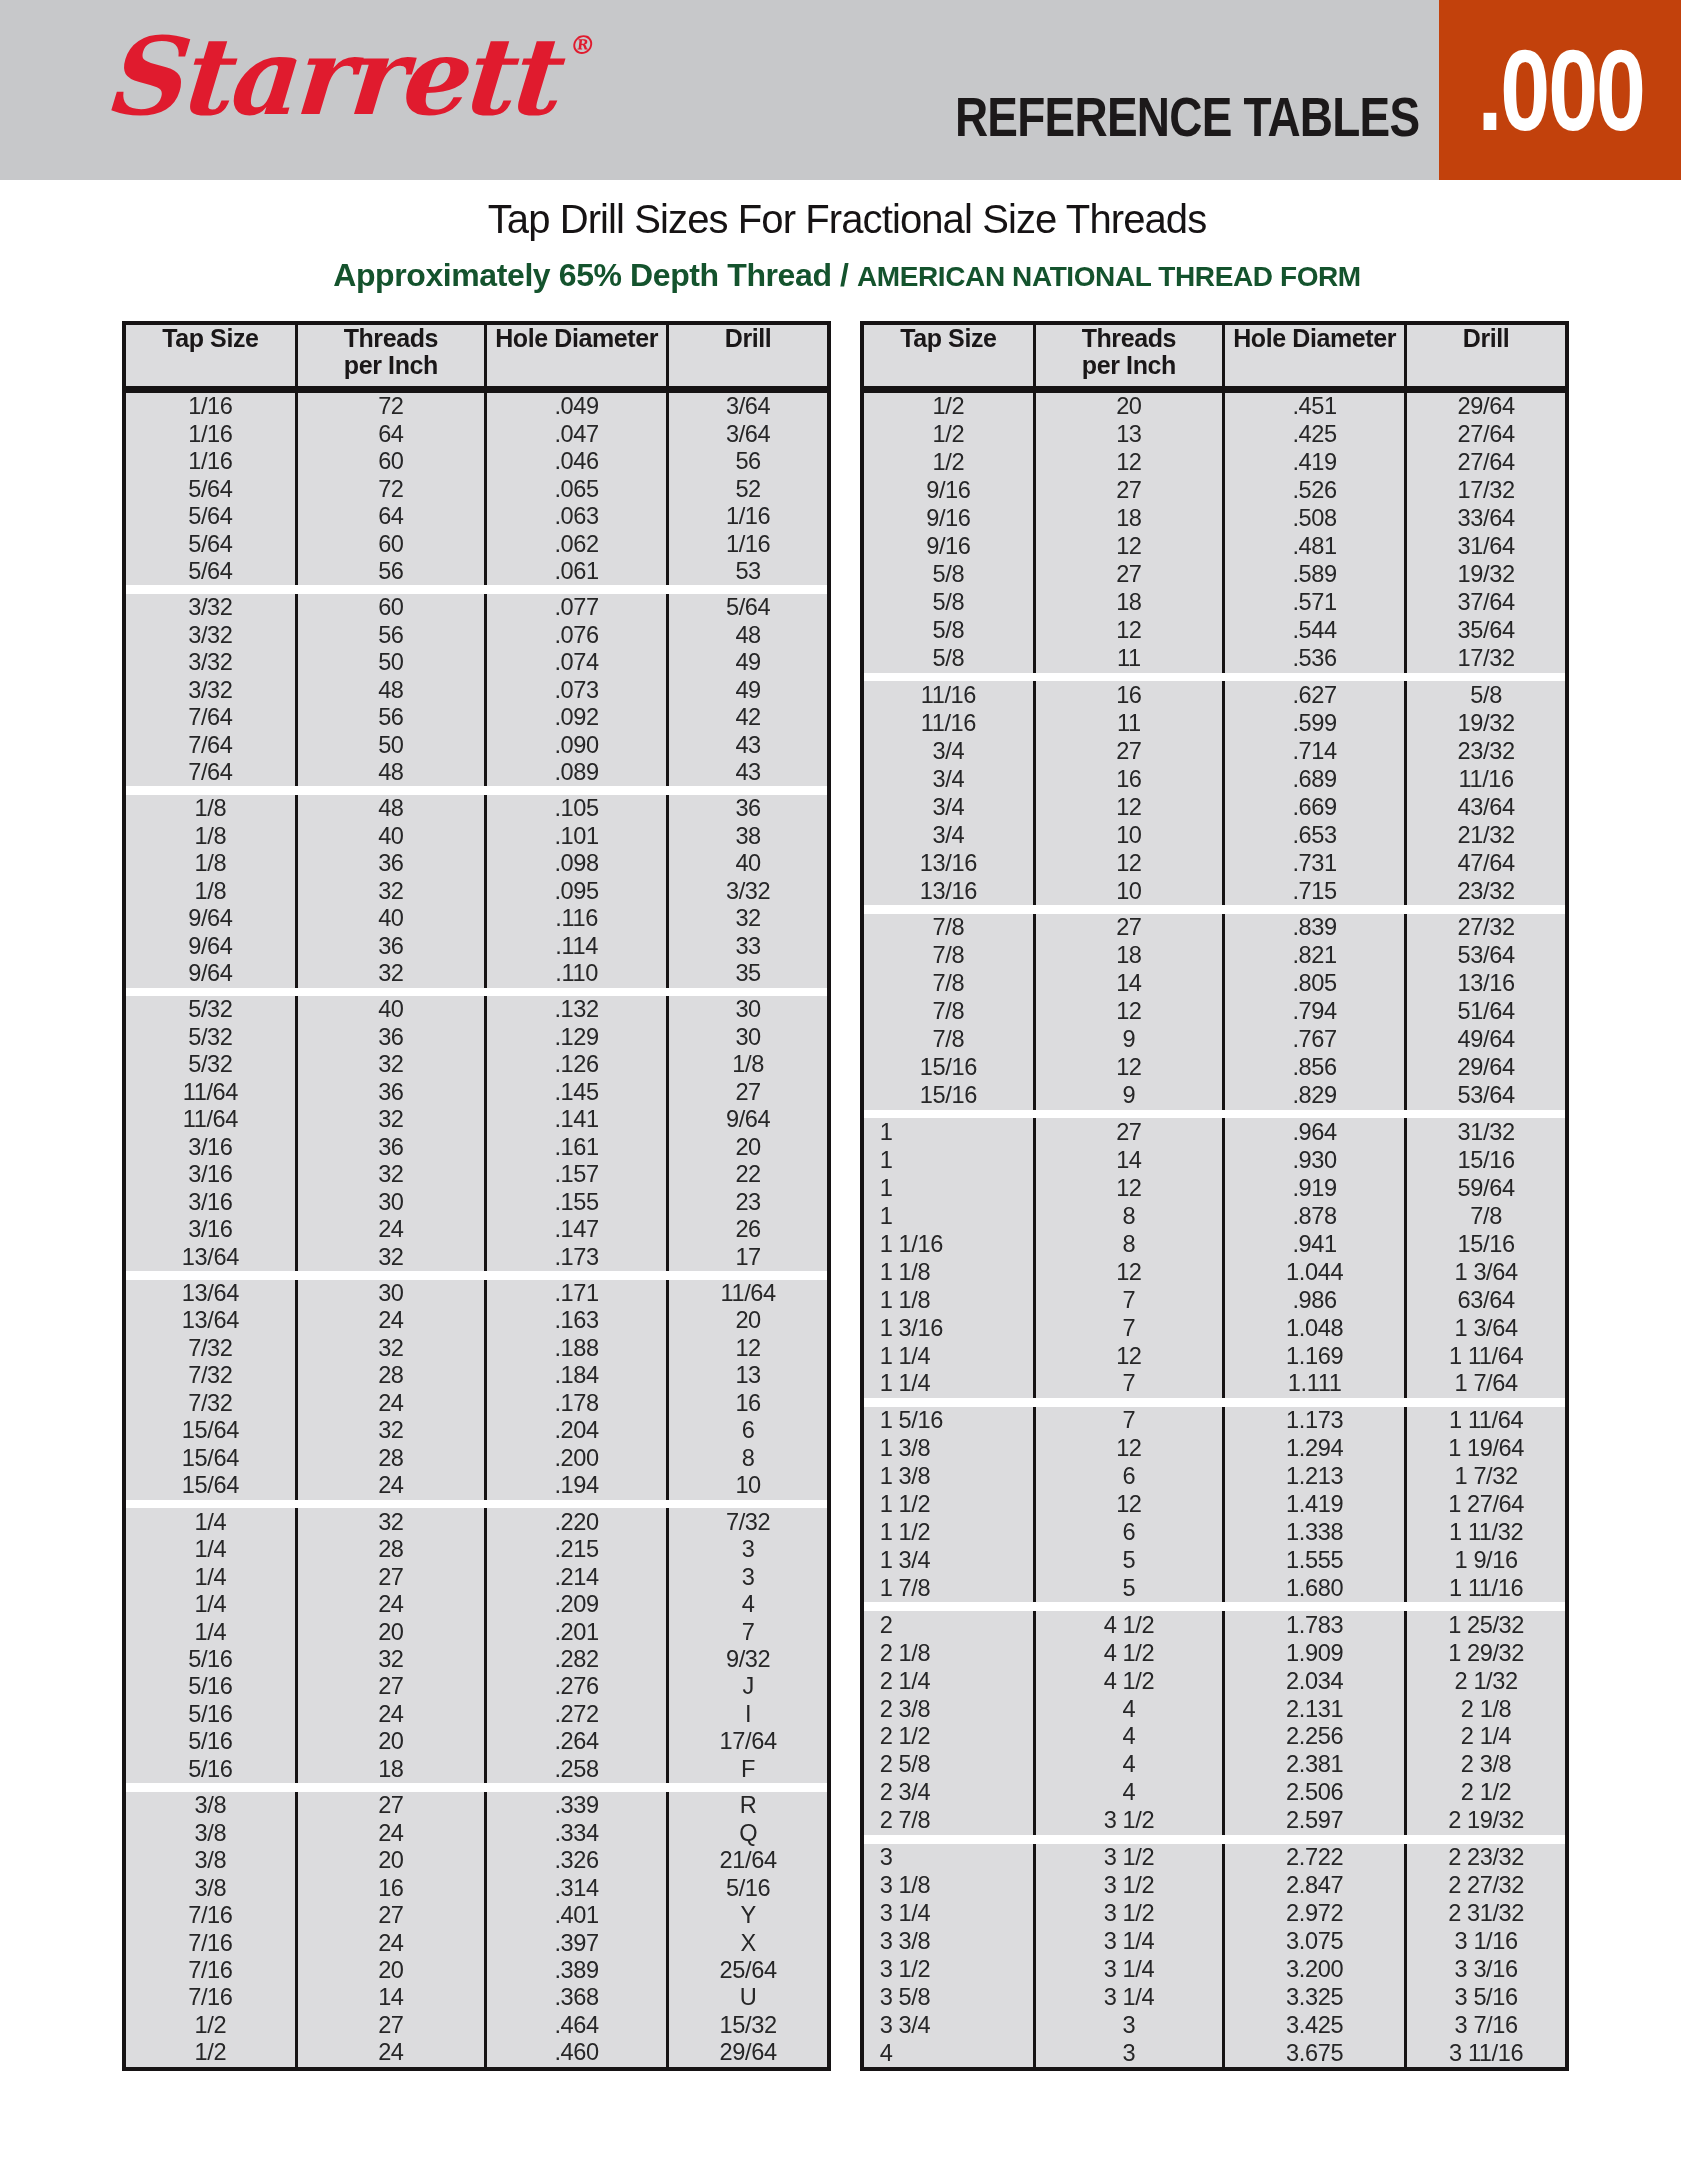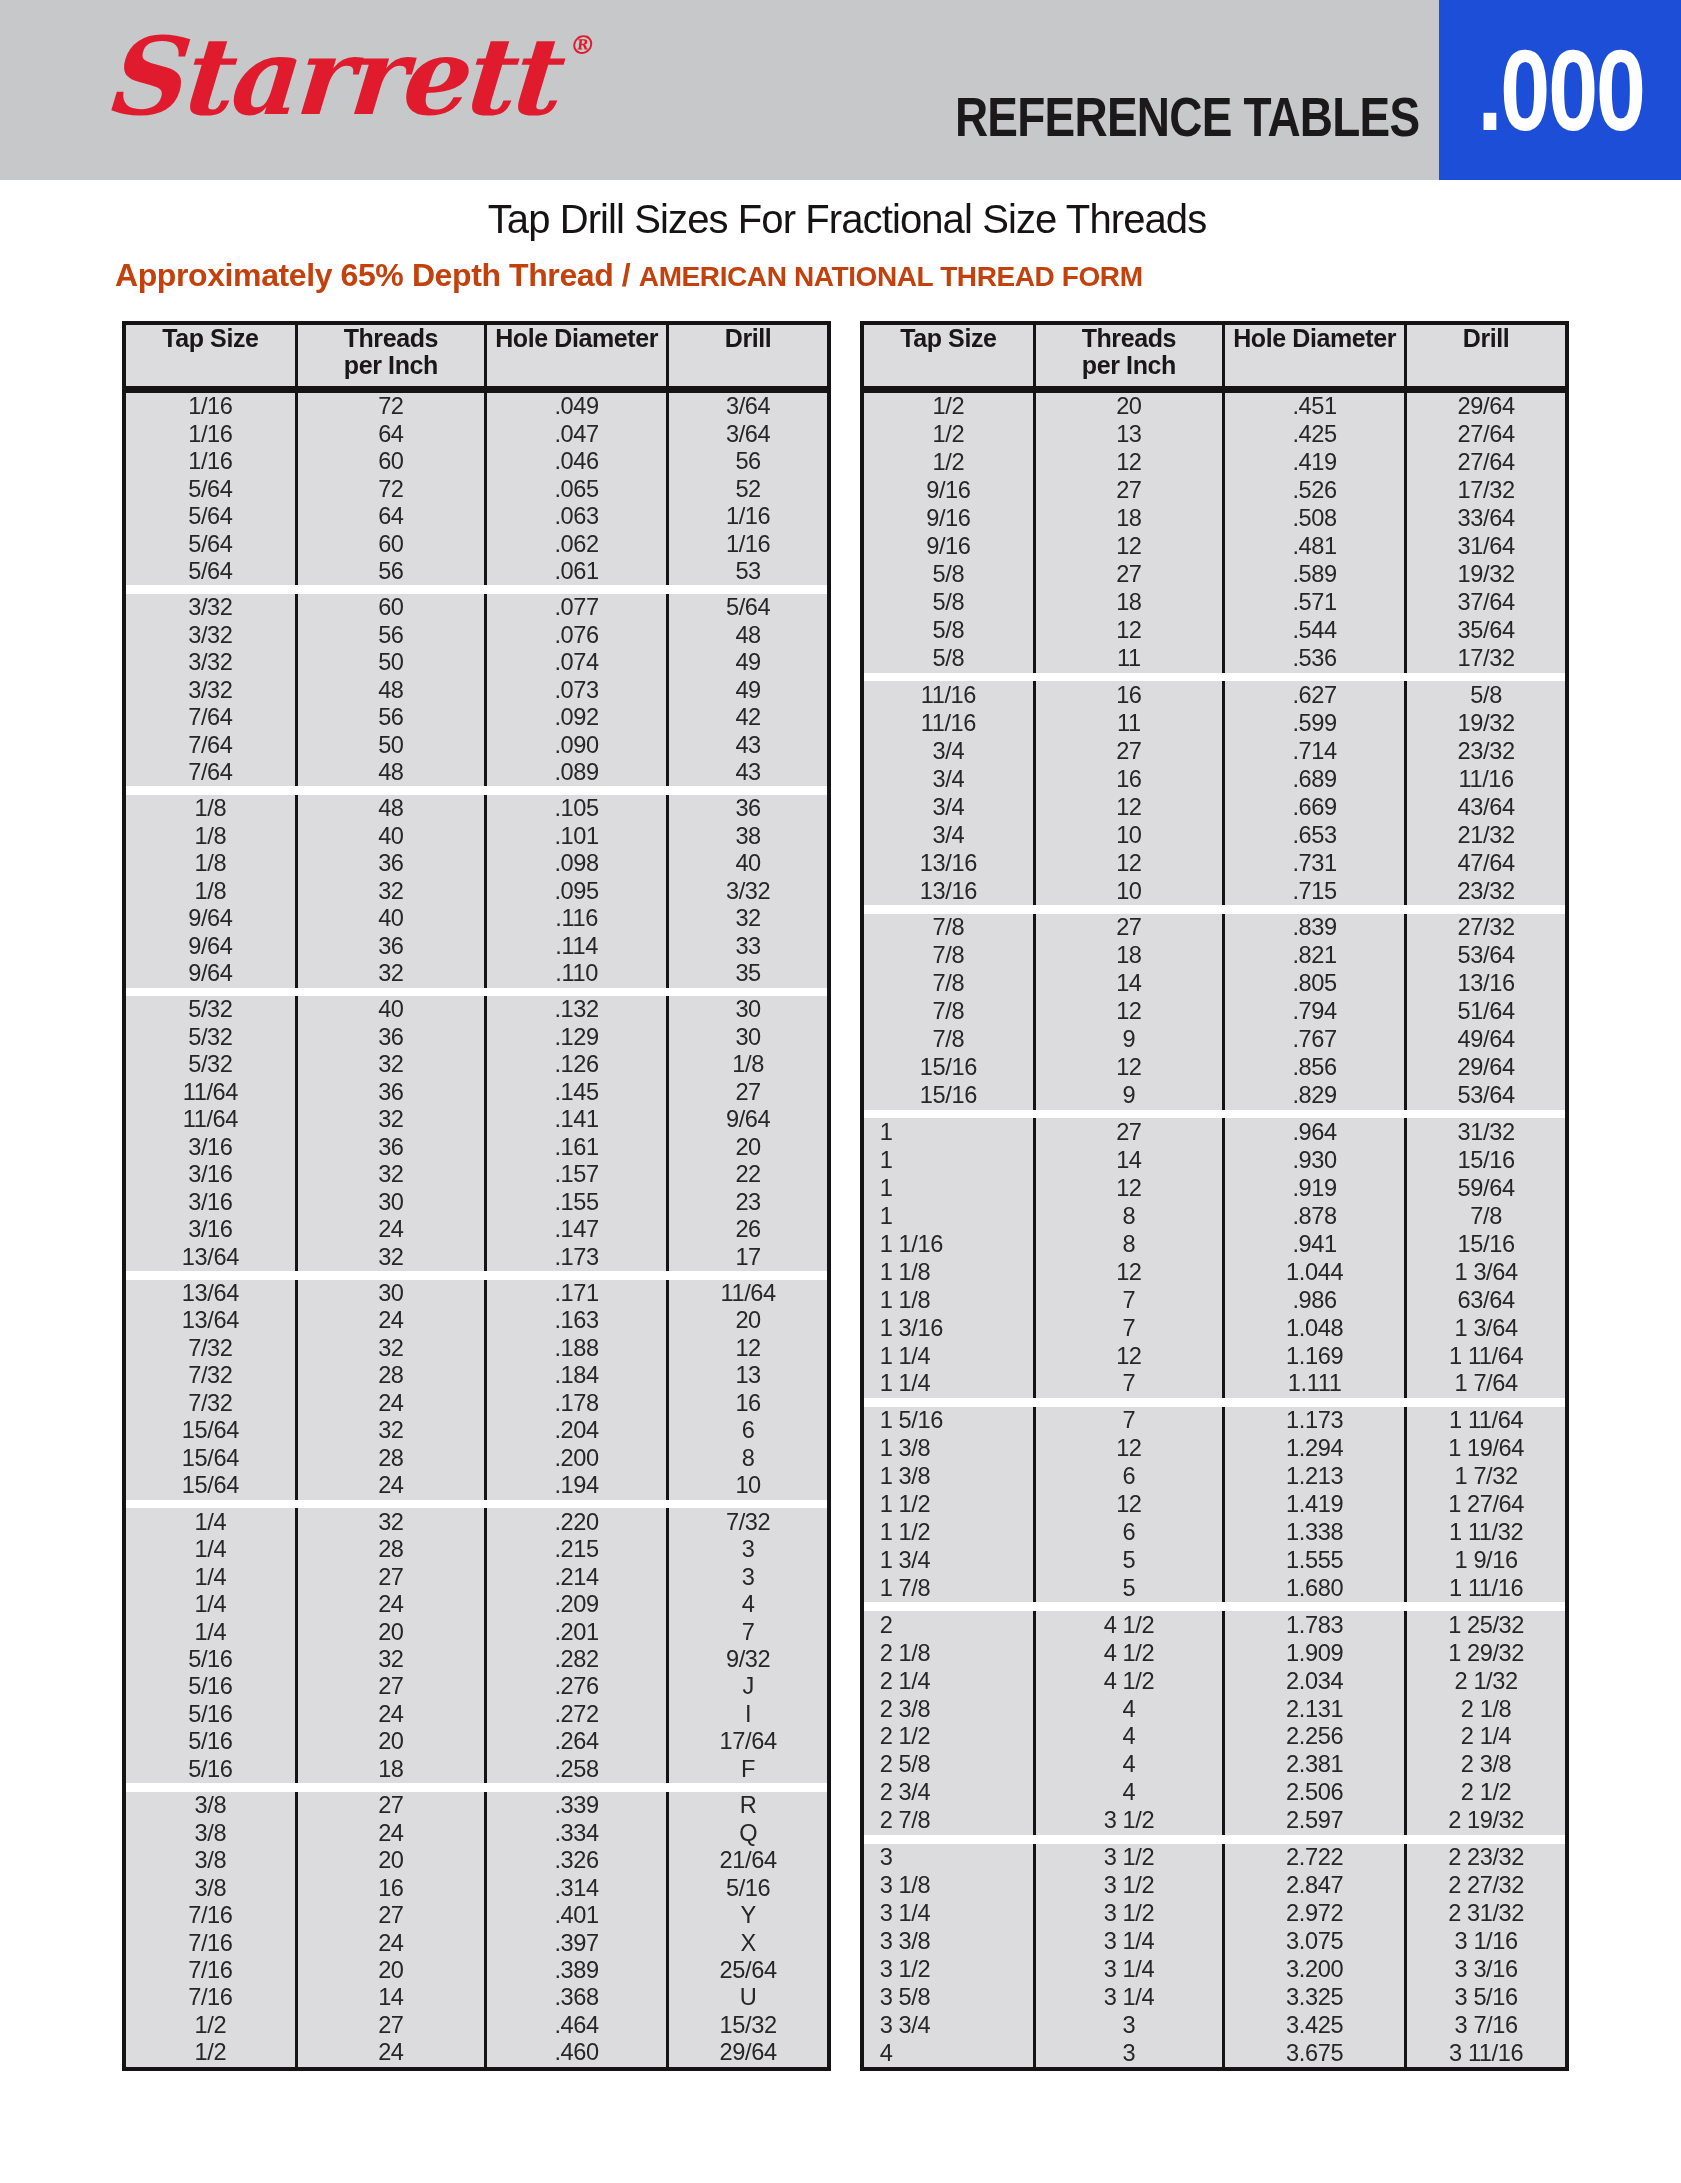--- a/index.html
+++ b/index.html
@@ -23,35 +23,35 @@
     font-size:107px;line-height:140px;color:var(--accent_red);
     transform:skewX(-6deg);letter-spacing:-3.5px;
   }
   .logo .reg{font-size:26px;line-height:26px;margin-top:24.5px;margin-left:5.2px;font-style:normal;letter-spacing:0;}
   .ref-tables{
     position:absolute;right:262px;top:84px;
     font-size:56px;font-weight:bold;letter-spacing:-0.9px;white-space:nowrap;
     transform:scaleX(0.82);transform-origin:right center;color:#1c191a;
   }
   .codebox{
-    position:absolute;left:1439px;top:0;width:243px;height:180px;background:#1d4ed8;
+    position:absolute;left:1439px;top:0;width:243px;height:180px;background:#c2410c;
     display:flex;align-items:center;justify-content:center;
   }
   .codebox .code{
     color:#ffffff;font-size:115px;font-weight:bold;letter-spacing:-2.6px;
     transform:scaleX(0.78);transform-origin:center;
   }
   
   .title{
     position:absolute;left:115px;width:1464px;top:197px;text-align:center;
     font-size:40px;font-weight:normal;letter-spacing:-0.9px;color:#161314;
   }
   .subtitle{
-    position:absolute;left:115px;width:1464px;top:257px;text-align:left;
-    font-weight:bold;color:#c2410c;white-space:nowrap;
+    position:absolute;left:115px;width:1464px;top:257px;text-align:center;
+    font-weight:bold;color:#14532d;white-space:nowrap;
   }
   .subtitle .sub-main{font-size:32px;letter-spacing:-0.4px;}
   .subtitle .sub-caps{font-size:28px;letter-spacing:-0.4px;}
   
   .dtable{
     position:absolute;top:321px;height:1750px;width:709px;
     border:4.4px solid #161314;background:#ffffff;
     display:flex;flex-direction:column;
   }
   #left-table{left:122px;}

